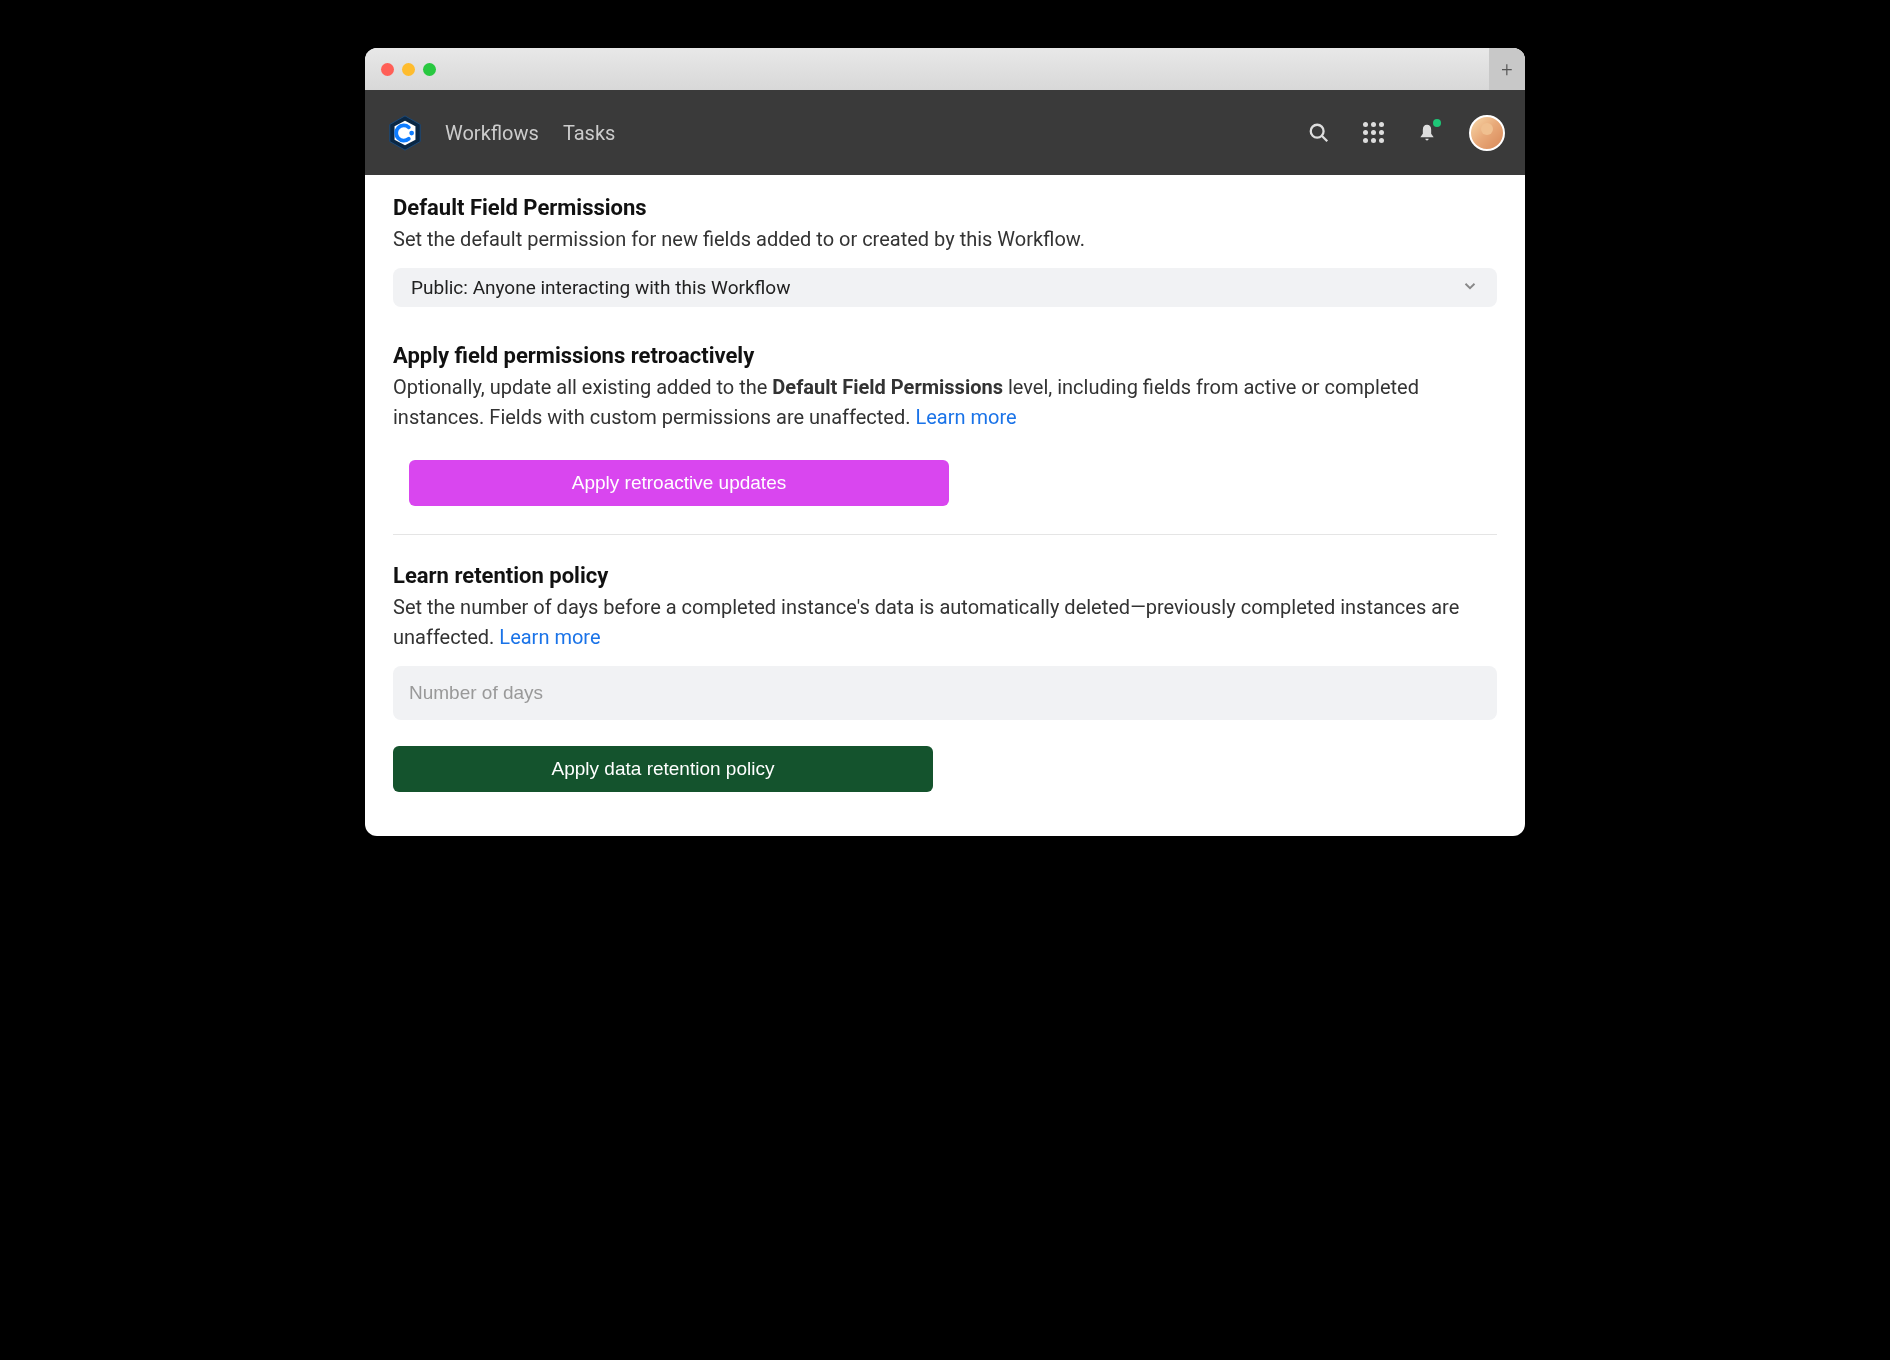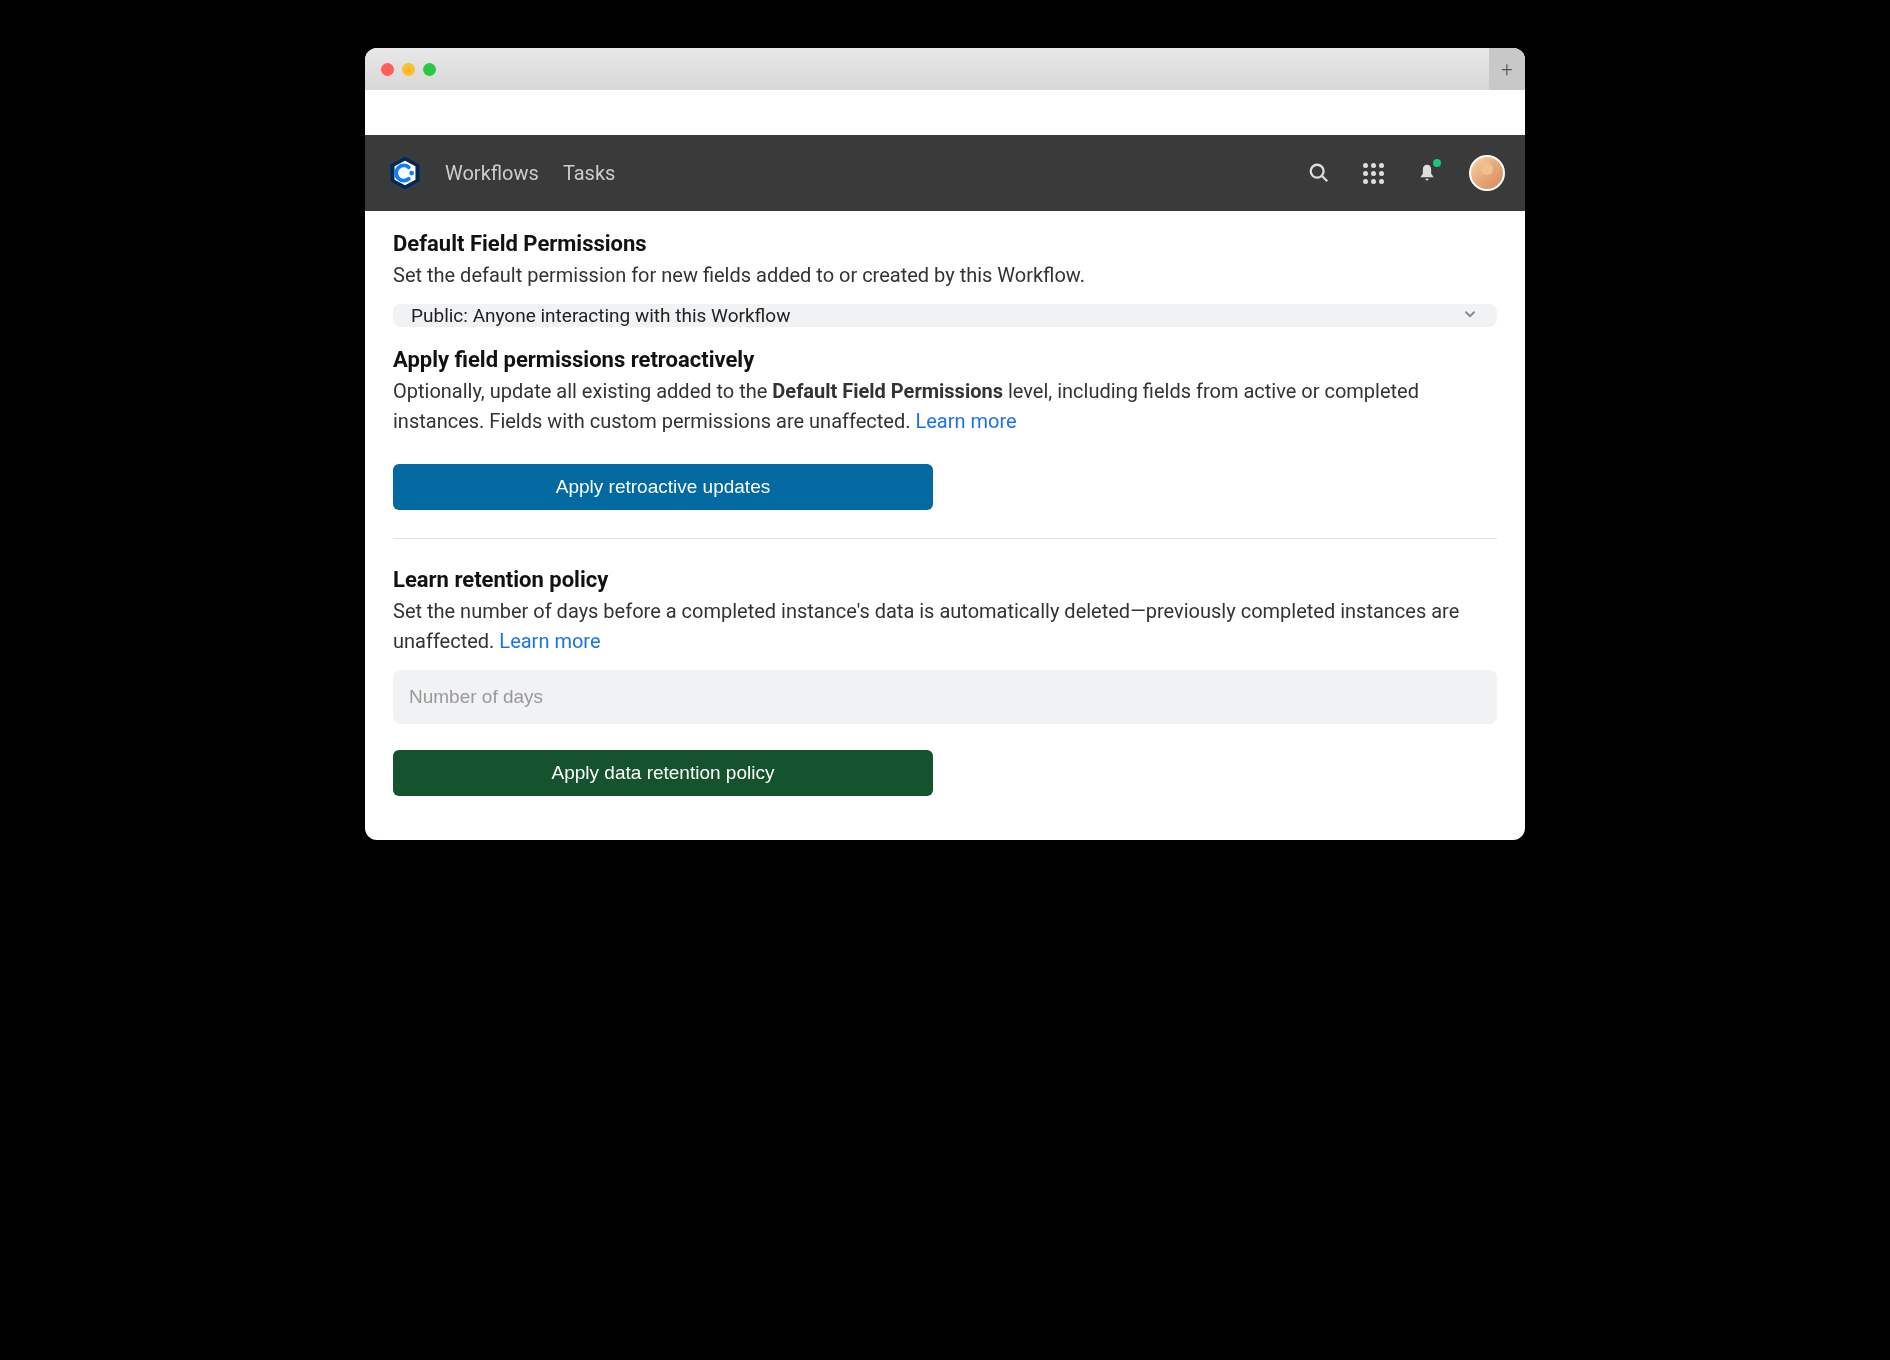--- a/index.html
+++ b/index.html
@@ -52,26 +52,25 @@
       display: flex;
       align-items: center;
       justify-content: center;
       background: #c8c8c8;
       color: #555;
       font-size: 20px;
       font-weight: 300;
     }
     .app-header {
       background: #3a3a3a;
-      height: 76px;
+      height: 85px;
       display: flex;
       align-items: center;
       padding: 0 20px;
       gap: 20px;
-      margin-top: 45px;
     }
     .logo {
       width: 40px;
       height: 40px;
       display: flex;
       align-items: center;
       justify-content: center;
     }
     .nav-links {
       display: flex;
@@ -140,26 +139,26 @@
     }
     .section-desc {
       font-size: 20px;
       color: #333;
       line-height: 1.5;
       margin-bottom: 14px;
     }
     .dropdown {
       background: #f1f2f4;
       border-radius: 8px;
-      padding: 0 18px;
+      padding: 8px 18px;
       display: flex;
       align-items: center;
       justify-content: space-between;
       cursor: pointer;
-      margin-bottom: 20px;
+      margin-bottom: 36px;
     }
     .dropdown-text {
       font-size: 19px;
       color: #222;
     }
     .chevron {
       color: #888;
     }
     .bold-inline {
       font-weight: 700;
@@ -174,22 +173,23 @@
       padding: 12px 20px;
       border-radius: 6px;
       font-size: 19px;
       font-weight: 500;
       text-align: center;
       cursor: pointer;
       border: none;
       width: 540px;
     }
     .btn-primary {
-      background: #0369a1;
+      background: #d946ef;
       color: #fff;
+      margin-left: 16px;
     }
     .btn-danger {
       background: #14532d;
       color: #fff;
     }
     .divider {
       border: none;
       border-top: 1px solid #e5e5e5;
       margin: 28px 0;
     }

